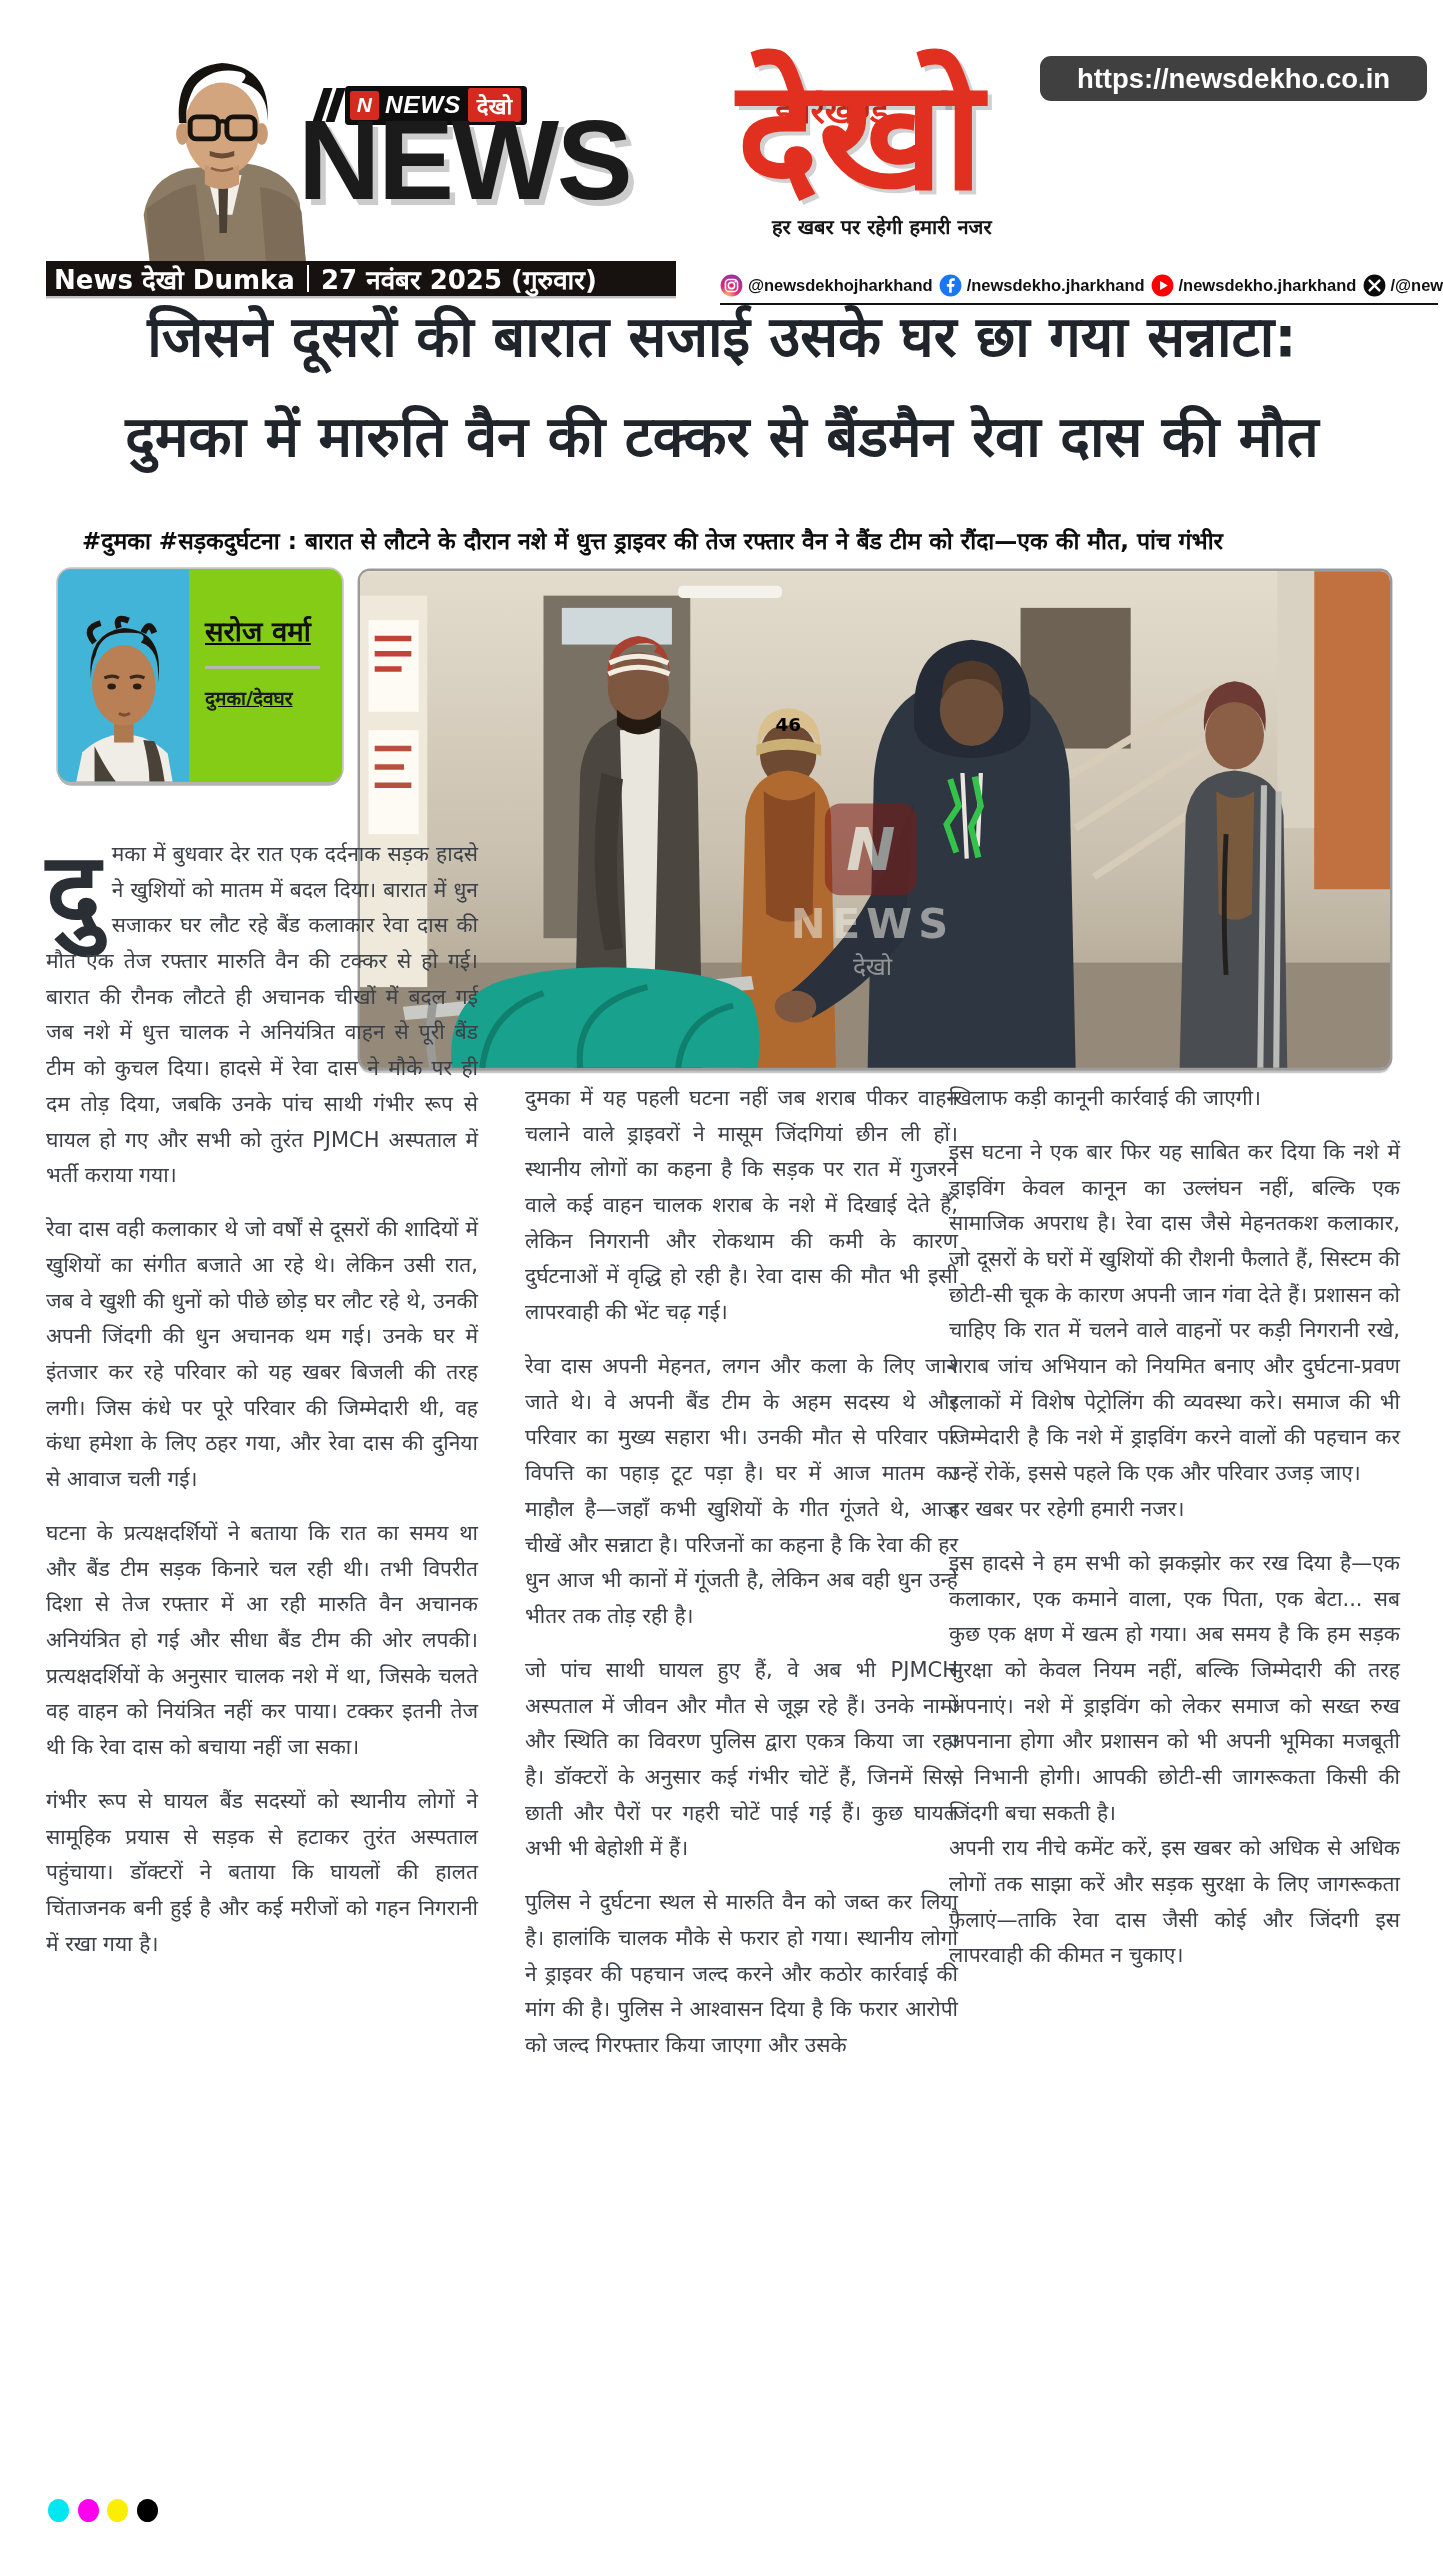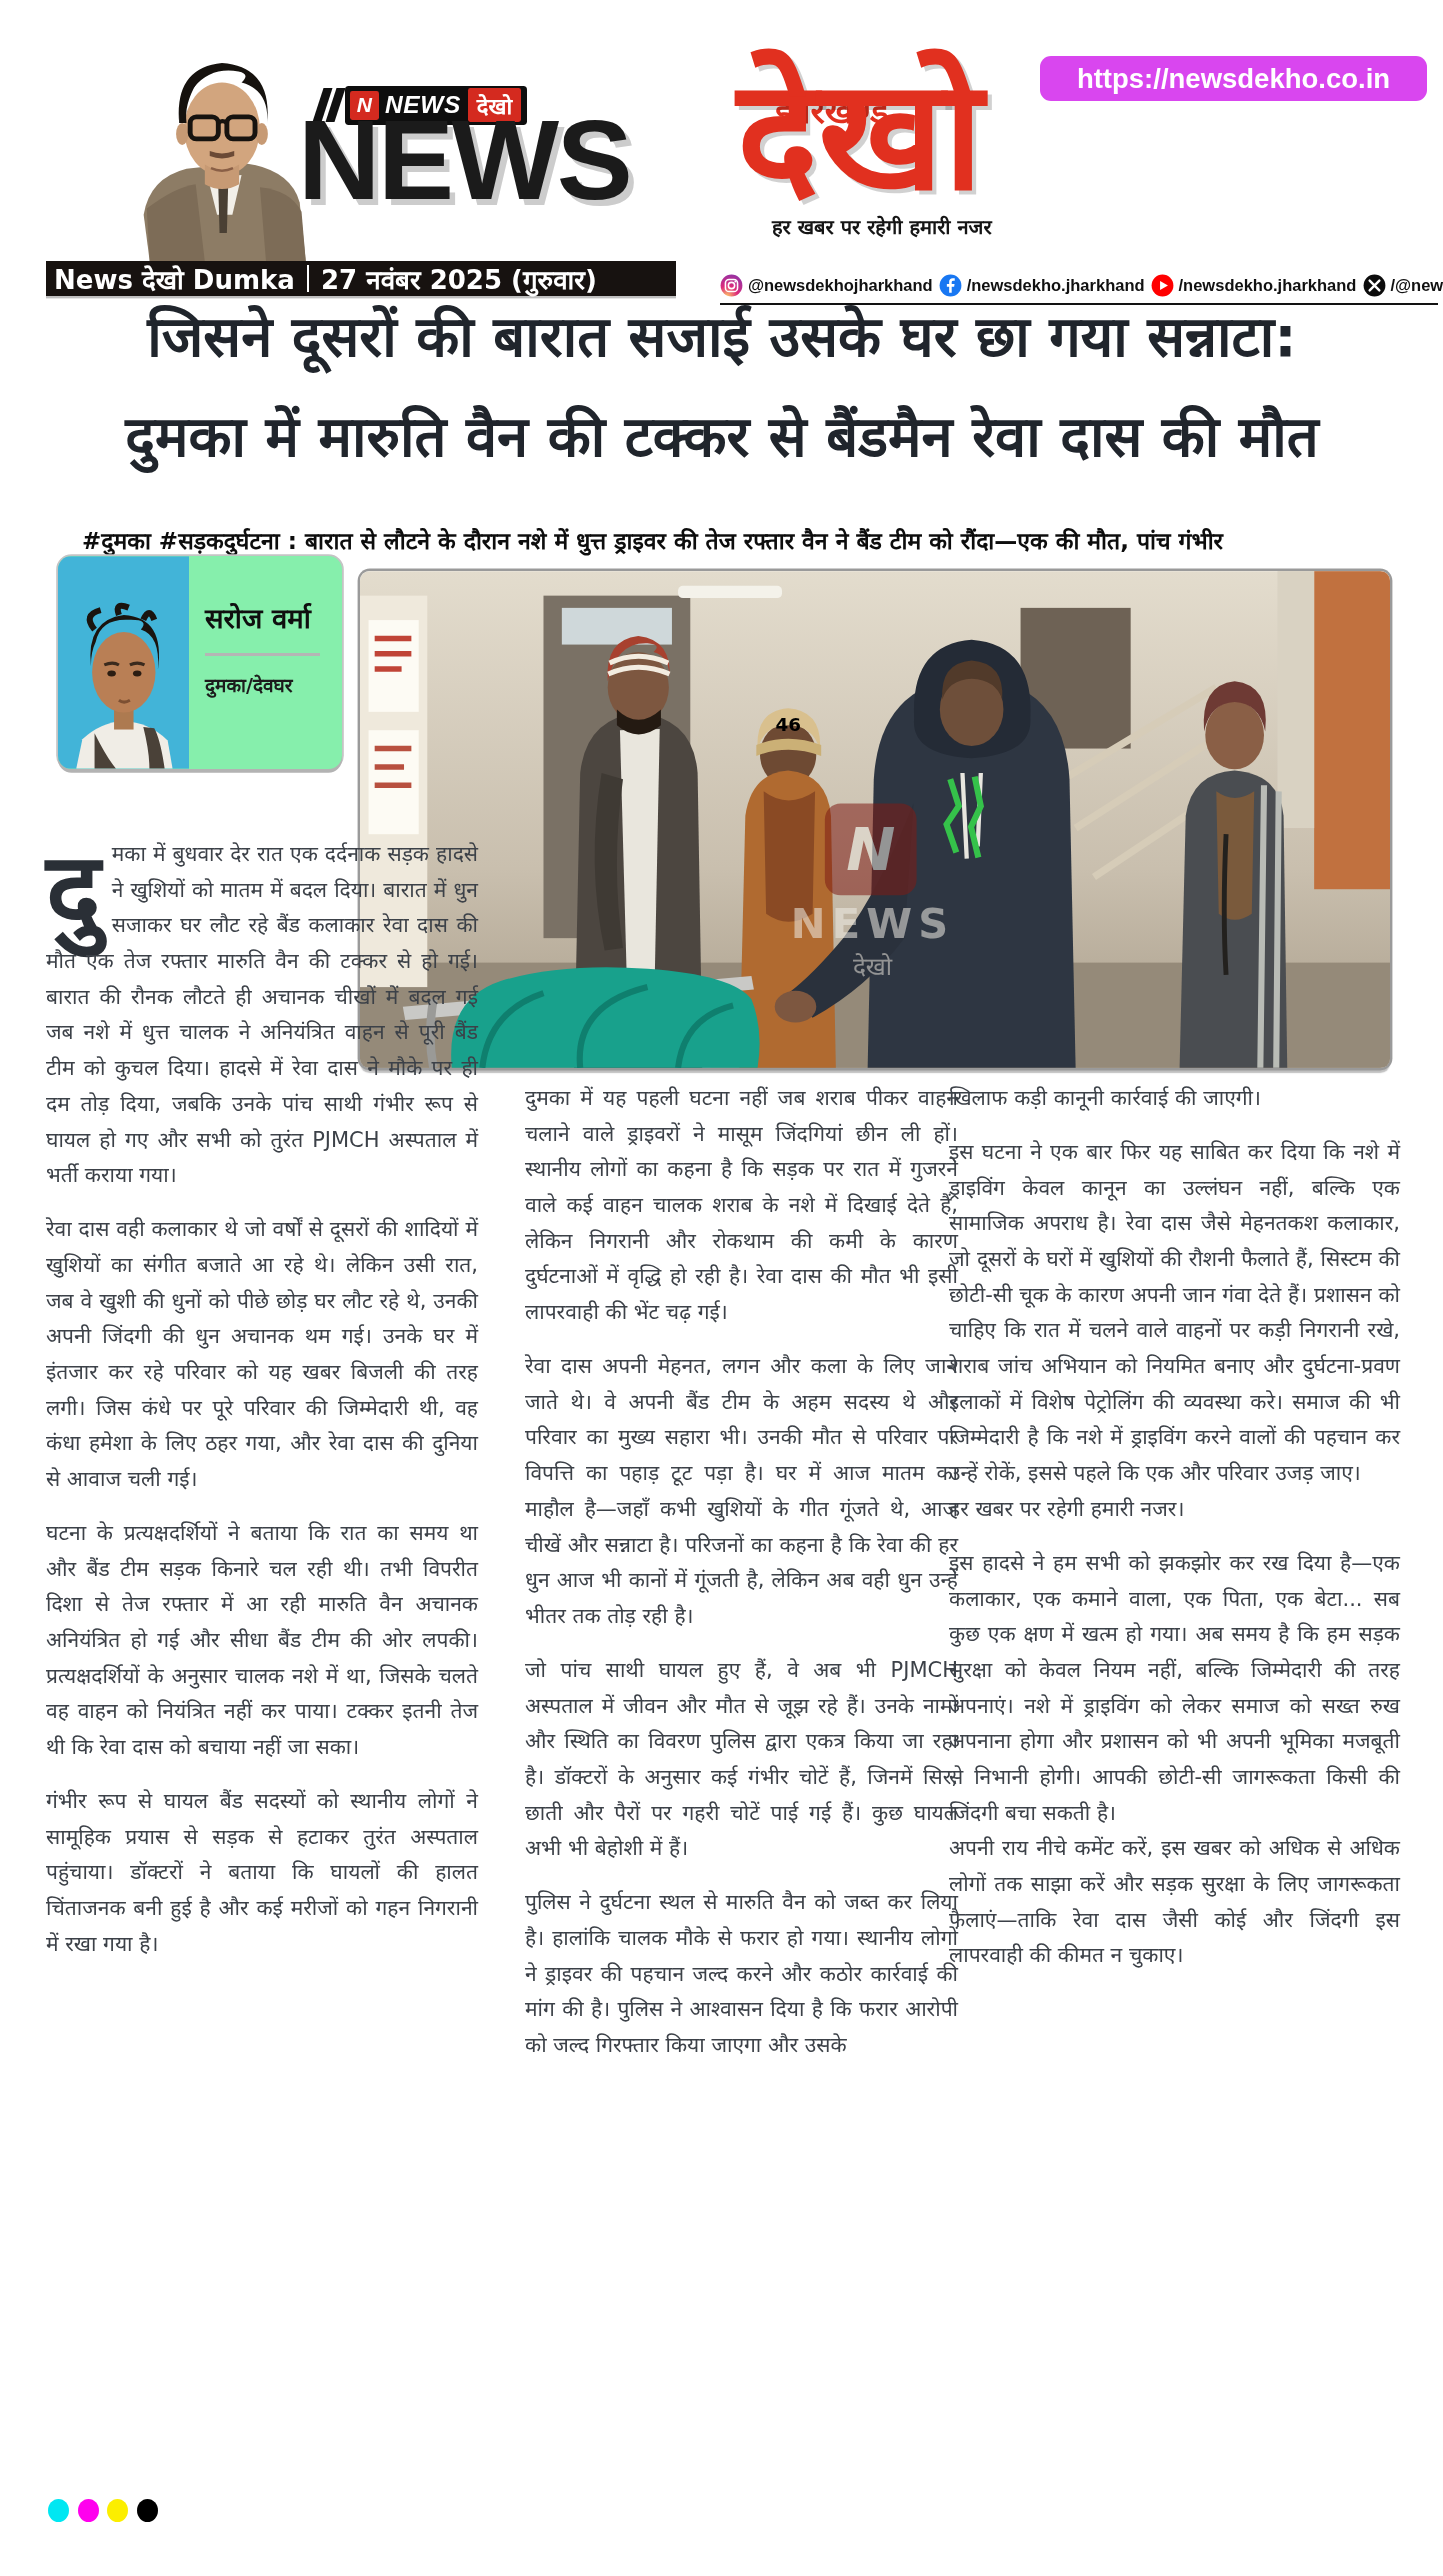--- a/index.html
+++ b/index.html
@@ -17,41 +17,41 @@
   .badge-news{color:#fff;font-weight:900;font-style:italic;font-size:24.5px;letter-spacing:0.6px;
               font-family:"Liberation Sans", sans-serif;margin-right:7.3px;}
   .badge-dekho{background:#d42a1f;color:#fff;font-weight:800;font-size:22px;padding:2.4px 8.6px;border-radius:2.4px;}
   .big-news{position:absolute;left:298px;top:103px;font-family:"Liberation Sans", sans-serif;
             font-size:114px;font-weight:900;letter-spacing:-2.4px;color:#1b1b1b;line-height:1;
             text-shadow:5.5px 5.5px 0 #cccccc;}
   .jharkhand{position:absolute;left:775px;top:86px;color:#e1301f;font-size:35px;font-weight:800;}
   .dekho-big{position:absolute;left:737px;top:59px;color:#e1301f;font-size:153px;font-weight:800;line-height:1;
              text-shadow:4.3px 4.3px 0 rgba(0,0,0,0.18);}
   .tagline{position:absolute;left:772px;top:213px;color:#151515;font-size:20px;font-weight:800;}
-  .url-pill{position:absolute;left:1040px;top:56px;width:387px;height:45px;background:#d946ef;border-radius:11px;
+  .url-pill{position:absolute;left:1040px;top:56px;width:387px;height:45px;background:#404040;border-radius:11px;
             display:flex;align-items:center;justify-content:center;color:#fff;font-weight:800;font-size:27.5px;
             font-family:"Liberation Sans", sans-serif;cursor:pointer;}
   .date-bar{position:absolute;left:46px;top:261px;width:630px;height:35px;background:#171210;
             display:flex;align-items:center;box-shadow:0 2.4px 0 rgba(0,0,0,0.25);}
   .date-bar .dtxt{color:#fff;font-size:26px;font-weight:700;padding-left:8px;}
   .date-div{width:1.8px;height:27px;background:#fff;margin:0 12.2px;}
   .social-row{position:absolute;left:720px;top:274px;width:720px;display:flex;align-items:flex-end;gap:6.1px;}
   .social-item{display:flex;align-items:center;gap:4.9px;cursor:pointer;}
   .social-item .handle{font-size:16.5px;font-weight:800;color:#111;font-family:"Liberation Sans", sans-serif;}
   .header-rule{position:absolute;left:720px;top:303px;width:718px;height:2.4px;background:#121212;}
 
   
   .headline{position:absolute;left:43px;top:287px;width:1358px;color:#20252c;font-weight:900;
             font-size:56px;text-align:center;}
   .headline .hl{line-height:1.78;white-space:nowrap;}
   .subheading{position:absolute;left:46px;top:524px;width:1355px;font-size:23px;font-weight:700;color:#0d0d0d;margin-left:36px;}
 
   
-  .author-card{position:absolute;left:58px;top:556px;width:284px;height:213px;background:#86efac;
-               border-radius:13.5px;box-shadow:0 3.7px 0 #b3b3b3, 0 0 0 1.8px #c4c4c4;overflow:hidden;display:flex;}
+  .author-card{position:absolute;left:58px;top:569px;width:284px;height:213px;background:#84cc16;
+               border-radius:13.5px;box-shadow:0 3.7px 0 #b3b3b3, 0 0 0 1.8px #c4c4c4;overflow:hidden;display:flex;text-decoration:underline;}
   .author-photo{width:131px;height:100%;flex:none;}
   .author-meta{flex:1;padding:43px 12.2px 0 16px;}
   .author-name{font-size:27.5px;font-weight:800;color:#0f0f0f;}
   .author-divider{height:3.1px;background:#b5b5b5;margin:17px 0 16px 0;width:92%;}
   .author-loc{font-size:19px;font-weight:600;color:#1c1c1c;}
 
   
   .news-photo{position:absolute;left:360px;top:571px;width:1030px;height:497px;border-radius:9.8px;
               overflow:hidden;box-shadow:0 0 0 2.4px #9a9a9a, 0 4.9px 1.2px rgba(0,0,0,0.25);}
 

